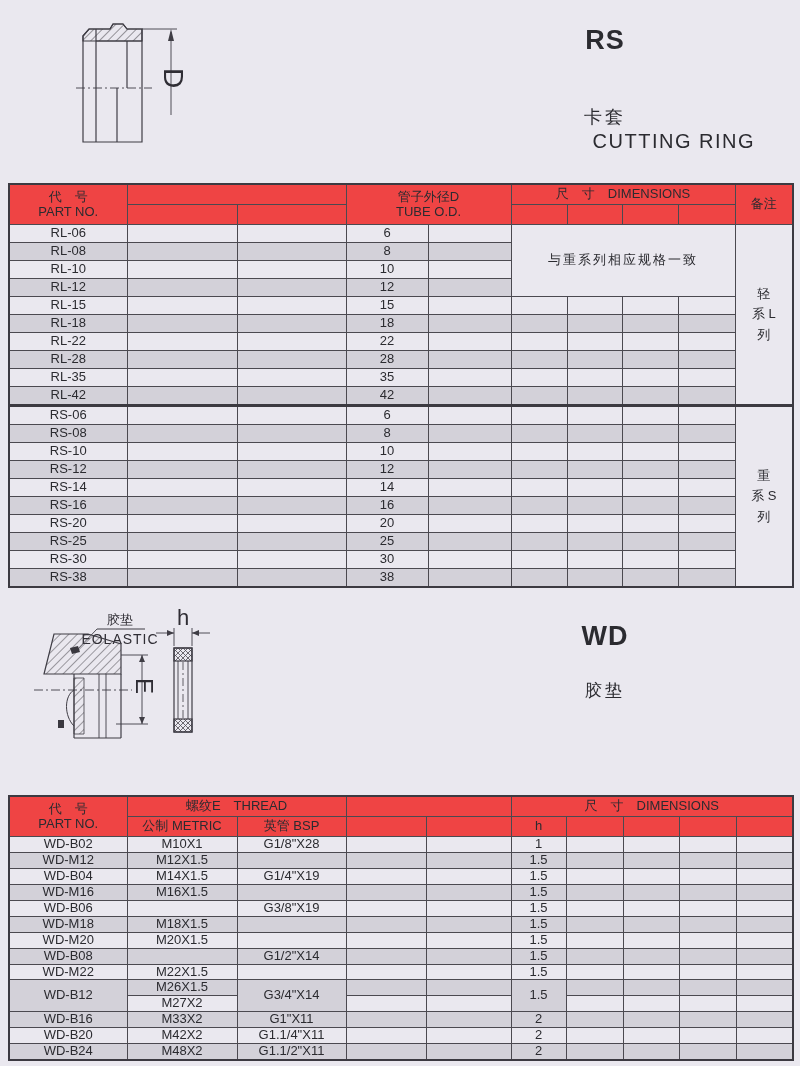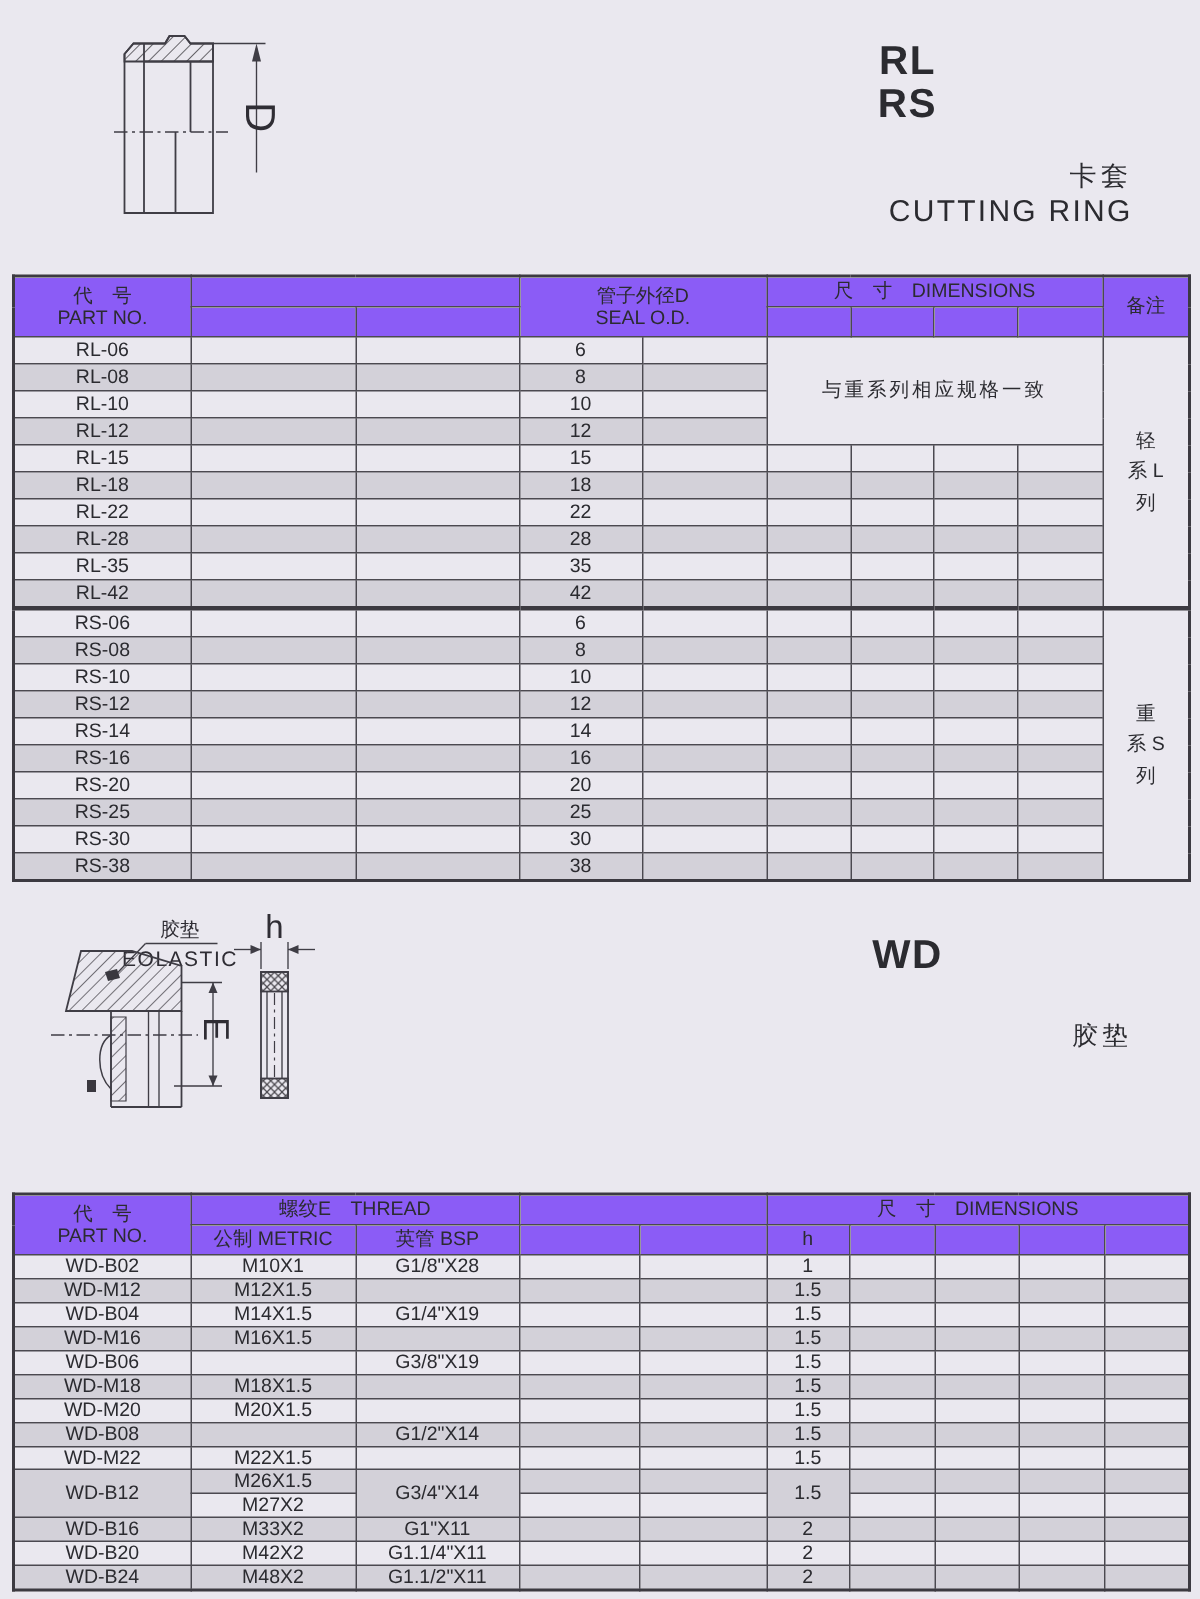--- a/index.html
+++ b/index.html
@@ -1,32 +1,32 @@
 <!DOCTYPE html>
 <html><head>
 <meta charset="utf-8">
 <style>
   html,body{margin:0;padding:0;background:#d8d6dd;}
   .page{position:relative;width:800px;height:1066px;background:#eae8ef;
         font-family:"Liberation Sans",sans-serif;color:#2b2b30;overflow:hidden;}
   
   .titleblock{position:absolute;left:455px;width:300px;text-align:center;}
   .code-line{font-size:27px;font-weight:bold;line-height:29px;letter-spacing:1px;}
-  .cn-title{font-size:18px;letter-spacing:3px;text-align:right;}
+  .cn-title{font-size:18px;letter-spacing:3px;}
   .en-title{font-size:20px;letter-spacing:1.5px;}
   
   table{position:absolute;border-collapse:collapse;table-layout:fixed;
         border:2px solid #3c3a41;background:#eae8ef;}
   td{border:1px solid #4b4950;font-size:13px;text-align:center;vertical-align:middle;
      padding:0;line-height:1.15;overflow:hidden;}
   .t1 td{height:17px;}
   .t1 tr.hr td{height:19px;}
   .t2 td{height:14px;}
   .t2 tr.hr td{height:19px;}
-  td.hd{background:#8b5cf6;}
+  td.hd{background:#ef4444;}
   tr.g > td{background:#d3d1d9;}
   td.m{background:#eae8ef;}
   tr.sep > td{border-top:3px solid #3c3a41;}
   .pre{white-space:pre-line;}
   .note{letter-spacing:2px;background:#eae8ef;}
   .remark{line-height:1.55;background:#eae8ef;}
   svg{position:absolute;}
   svg text{font-family:"Liberation Sans",sans-serif;fill:#2f2d34;}
 </style>
 </head>
@@ -49,21 +49,20 @@
       <line x1="57" y1="68" x2="57" y2="122"></line>
       <line x1="16" y1="68" x2="92" y2="68" stroke-dasharray="9 3 2 3" stroke-width="0.9"></line>
       <line x1="82" y1="9" x2="117" y2="9" stroke-width="0.9"></line>
       <line x1="111" y1="95" x2="111" y2="12" stroke-width="0.9"></line>
     </g>
     <polygon points="111,9 108,21 114,21" fill="#3f3d45"></polygon>
     <text transform="translate(104,48) rotate(90)" font-size="28">D</text>
   </svg>
 
   <div class="titleblock" style="top:26px;">
-    <div class="code-line">RL</div>
     <div class="code-line">RS</div>
   </div>
   <div class="titleblock cn-title" style="top:105px;">卡套</div>
   <div class="titleblock en-title" style="top:130px;text-align:right;">CUTTING RING</div>
 
   <table class="t1" style="left:8px;top:183px;width:784px;">
     <colgroup>
       <col style="width:118px">
         <col style="width:110px">
         <col style="width:109px">
@@ -74,21 +73,21 @@
         <col style="width:56px">
         <col style="width:57px">
       <col style="width:58px">
     </colgroup>
     <tbody>
         <tr class="hr">
       <td rowspan="2" class="hd pre">代　号
 PART NO.</td>
       <td colspan="2" class="hd"></td>
       <td colspan="2" rowspan="2" class="hd pre">管子外径D
-SEAL O.D.</td>
+TUBE O.D.</td>
       <td colspan="4" class="hd">尺　寸　DIMENSIONS</td>
       <td rowspan="2" class="hd">备注</td>
     </tr>
     <tr class="hr">
       <td class="hd"></td>
           <td class="hd"></td>
       <td class="hd"></td>
           <td class="hd"></td>
           <td class="hd"></td>
           <td class="hd"></td>

